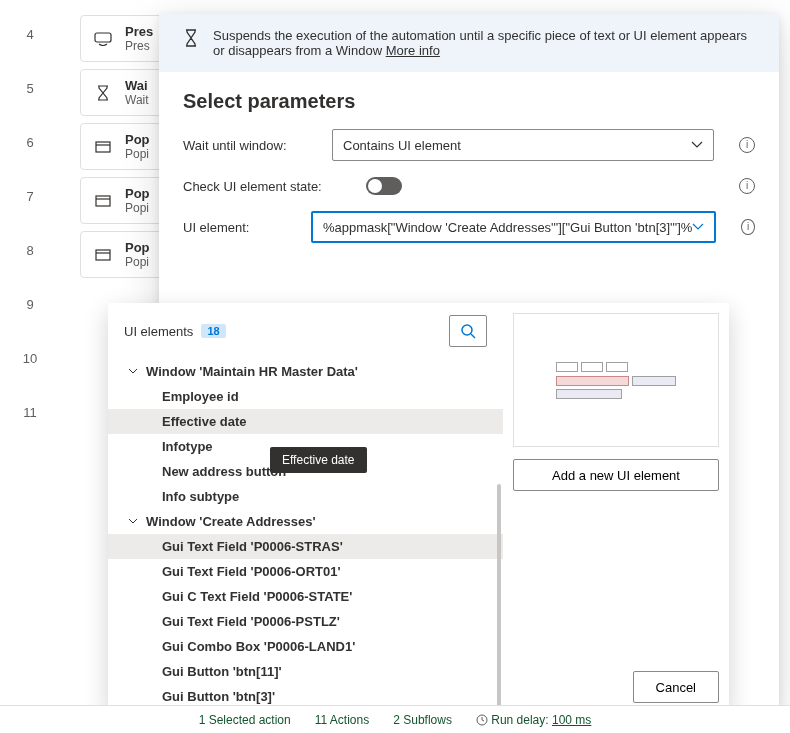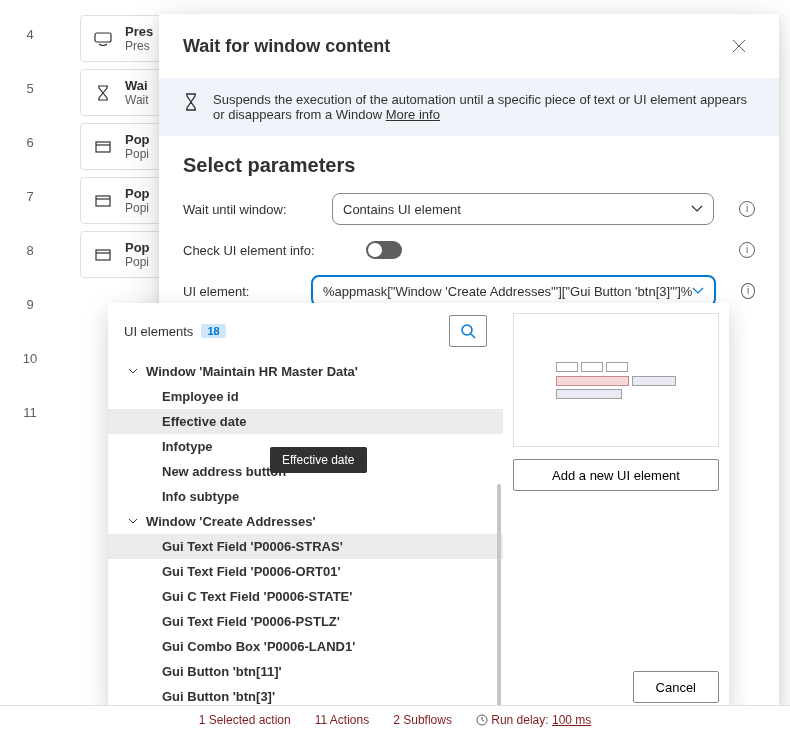--- a/index.html
+++ b/index.html
@@ -35,21 +35,21 @@
     }
     .modal-header { display: flex; justify-content: space-between; align-items: center; padding: 16px 24px; }
     .modal-title { font-size: 18px; font-weight: 600; }
     .close-btn { width: 32px; height: 32px; border: none; background: transparent; display: flex; align-items: center; justify-content: center; cursor: pointer; color: #605e5c; }
     .info-banner { background: #eef4fa; display: flex; gap: 12px; padding: 14px 22px; align-items: flex-start; font-size: 13px; color: #323130; }
     .info-banner .hourglass { width: 20px; flex-shrink: 0; display: flex; justify-content: center; padding-top: 1px; }
     .info-banner a { color: #323130; text-decoration: underline; }
     .section-title { font-size: 20px; font-weight: 700; padding: 18px 24px 8px 24px; }
     .param-row { display: flex; align-items: center; padding: 8px 24px; gap: 25px; }
     .param-label { width: 124px; font-size: 13px; color: #323130; }
-    .select-box { flex: 1; border: 1px solid #8a8886; border-radius: 8px; height: 32px; padding: 0 10px; display: flex; align-items: center; justify-content: space-between; background: #fff; cursor: pointer; font-size: 13px; }
+    .select-box { flex: 1; border: 1px solid #8a8886; border-radius: 2px; height: 32px; padding: 0 10px; display: flex; align-items: center; justify-content: space-between; background: #fff; cursor: pointer; font-size: 13px; }
     .select-box.focused { border: 2px solid #0078d4; }
     .info-icon { width: 16px; height: 16px; border: 1px solid #605e5c; border-radius: 50%; display: flex; align-items: center; justify-content: center; font-size: 10px; color: #605e5c; cursor: pointer; line-height: 1;}
     .toggle { width: 36px; height: 18px; background: #605e5c; border-radius: 10px; position: relative; cursor: pointer; }
     .toggle::after { content: ''; position: absolute; left: 2px; top: 2px; width: 14px; height: 14px; background: #fff; border-radius: 50%; }
     .dropdown-panel {
       position: absolute;
       top: 303px;
       left: 108px;
       width: 621px;
       background: #fff;
@@ -76,21 +76,21 @@
     .mini { width: 120px; }
     .mini-row1 { display: flex; gap: 3px; margin-bottom: 4px; }
     .mini-cell { border: 1px solid #a0a0a0; height: 10px; width: 22px; font-size:6px;}
     .mini-wide { background: #f5d9d9; border: 1px solid #c88; height: 10px; flex: 1; }
     .mini-row2 .mini-cell { background: #eaeaf5; width: 66px; }
     .add-btn { border: 1px solid #8a8886; background: #fff; height: 32px; border-radius: 2px; font-size: 13px; cursor: pointer; }
     .footer-btns { margin-top: auto; display: flex; gap: 10px; justify-content: flex-end; padding-top: 10px; }
     .primary-btn { background: #0078d4; color: #fff; border: none; height: 32px; padding: 0 22px; font-size: 13px; border-radius: 2px; cursor: pointer; }
     .secondary-btn { background: #fff; border: 1px solid #8a8886; height: 32px; padding: 0 22px; font-size: 13px; border-radius: 2px; cursor: pointer; }
     .tooltip { position: absolute; background: #323130; color: #fff; font-size: 12px; padding: 6px 12px; border-radius: 2px; pointer-events: none; z-index: 100; }
-    .status-bar { position: absolute; bottom: 0; left: 0; right: 0; height: 28px; border-top: 1px solid #e1dfdd; display: flex; align-items: center; justify-content: center; gap: 24px; font-size: 12px; color: #7f1d1d; background:#fff;}
+    .status-bar { position: absolute; bottom: 0; left: 0; right: 0; height: 28px; border-top: 1px solid #e1dfdd; display: flex; align-items: center; justify-content: center; gap: 24px; font-size: 12px; color: #14532d; background:#fff;}
     .bg-save-area { position:absolute; top:325px; left:720px; }
     .bg-save-btn { border:1px solid #8a8886; width:42px; height:32px; border-radius:2px; background:#fff;}
     .bg-line { position:absolute; top:408px; left:720px; width:48px; border-top:1px solid #e1dfdd;}
     svg { display: block; }
   </style>
 </head>
 <body>
 
 <div class="bg-steps">
   <div class="step-row">
@@ -177,28 +177,20 @@
       <div class="step-num">11</div>
     </div>
 </div>
 
 <div class="bg-save-area">
     <div class="bg-save-btn"></div>
   </div>
 <div class="bg-line"></div>
 
 <div class="modal">
-  <div class="modal-header">
-    <div class="modal-title">Wait for window content</div>
-    <button class="close-btn">
-      <svg width="14" height="14" viewBox="0 0 14 14" stroke="#605e5c" stroke-width="1">
-          <path d="M1 1 L13 13 M13 1 L1 13"></path>
-        </svg>
-    </button>
-  </div>
   <div class="info-banner">
     <div class="hourglass">
       <svg width="14" height="18" viewBox="0 0 14 18" fill="none" stroke="#323130" stroke-width="1.3">
           <path d="M2 1 H12 M2 17 H12 M3 1 V3 L7 9 L3 15 V17 M11 1 V3 L7 9 L11 15 V17"></path>
         </svg>
     </div>
     <div><span>Suspends the execution of the automation until a specific piece of text or UI element appears or disappears from a Window </span><a href="#">More info</a></div>
   </div>
   <div class="section-title">Select parameters</div>
 
@@ -207,21 +199,21 @@
     <div class="select-box">
       <span>Contains UI element</span>
       <svg width="12" height="8" viewBox="0 0 12 8" fill="none" stroke="#323130" stroke-width="1.2">
           <path d="M1 1 L6 6 L11 1"></path>
         </svg>
     </div>
     <div class="info-icon">i</div>
   </div>
 
   <div class="param-row">
-    <div class="param-label" style="width:auto;flex:1">Check UI element info:</div>
+    <div class="param-label" style="width:auto;flex:1">Check UI element state:</div>
     <div style="flex:2.2;display:flex">
         <div class="toggle"></div>
       </div>
     <div class="info-icon">i</div>
   </div>
 
   <div class="param-row">
     <div class="param-label">UI element:</div>
     <div class="select-box focused">
       <span style="overflow:hidden;text-overflow:ellipsis;white-space:nowrap">%appmask["Window 'Create Addresses'"]["Gui Button 'btn[3]'"]%</span>

